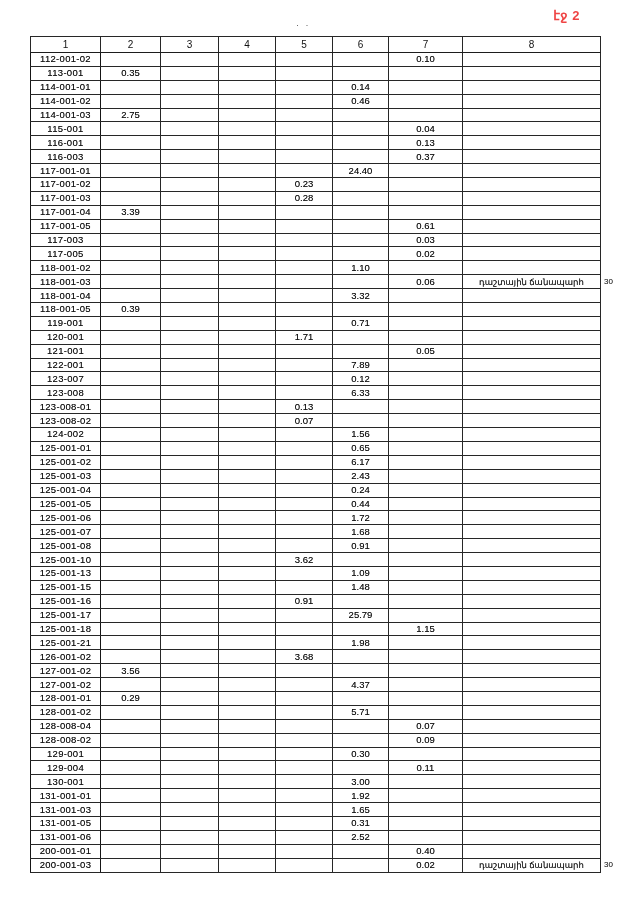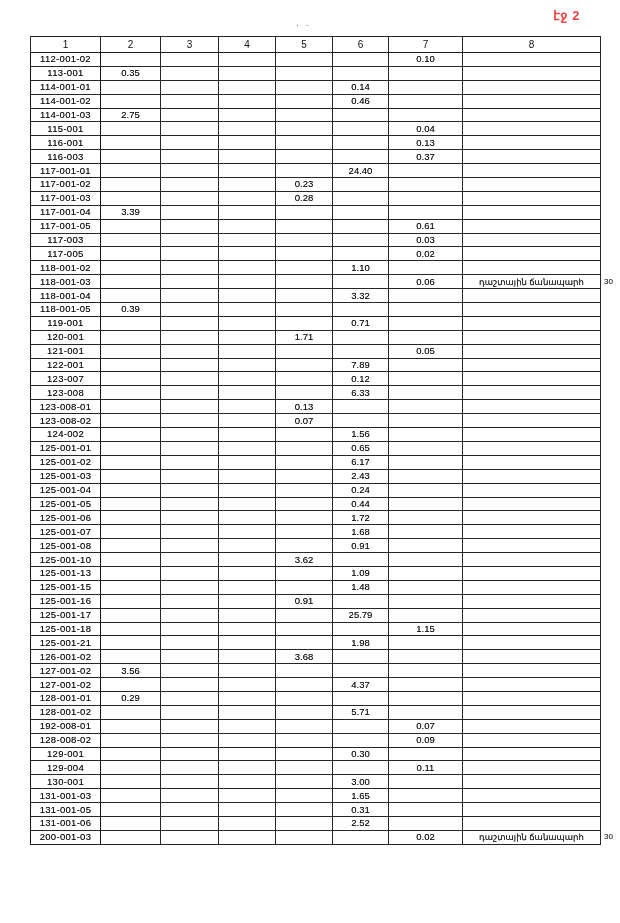--- a/index.html
+++ b/index.html
@@ -621,21 +621,21 @@
           <td></td>
           <td></td>
           <td></td>
           <td></td>
           <td>5.71</td>
           <td></td>
           <td class="note-col"></td>
           <td class="mark-cell"></td>
         </tr>
         <tr>
-          <td class="id-col">192-008-01</td>
+          <td class="id-col">128-008-04</td>
           <td></td>
           <td></td>
           <td></td>
           <td></td>
           <td></td>
           <td>0.07</td>
           <td class="note-col"></td>
           <td class="mark-cell"></td>
         </tr>
         <tr>
@@ -676,20 +676,31 @@
           <td></td>
           <td></td>
           <td></td>
           <td></td>
           <td>3.00</td>
           <td></td>
           <td class="note-col"></td>
           <td class="mark-cell"></td>
         </tr>
         <tr>
+          <td class="id-col">131-001-01</td>
+          <td></td>
+          <td></td>
+          <td></td>
+          <td></td>
+          <td>1.92</td>
+          <td></td>
+          <td class="note-col"></td>
+          <td class="mark-cell"></td>
+        </tr>
+        <tr>
           <td class="id-col">131-001-03</td>
           <td></td>
           <td></td>
           <td></td>
           <td></td>
           <td>1.65</td>
           <td></td>
           <td class="note-col"></td>
           <td class="mark-cell"></td>
         </tr>
@@ -705,20 +716,31 @@
           <td class="mark-cell"></td>
         </tr>
         <tr>
           <td class="id-col">131-001-06</td>
           <td></td>
           <td></td>
           <td></td>
           <td></td>
           <td>2.52</td>
           <td></td>
+          <td class="note-col"></td>
+          <td class="mark-cell"></td>
+        </tr>
+        <tr>
+          <td class="id-col">200-001-01</td>
+          <td></td>
+          <td></td>
+          <td></td>
+          <td></td>
+          <td></td>
+          <td>0.40</td>
           <td class="note-col"></td>
           <td class="mark-cell"></td>
         </tr>
         <tr>
           <td class="id-col">200-001-03</td>
           <td></td>
           <td></td>
           <td></td>
           <td></td>
           <td></td>

